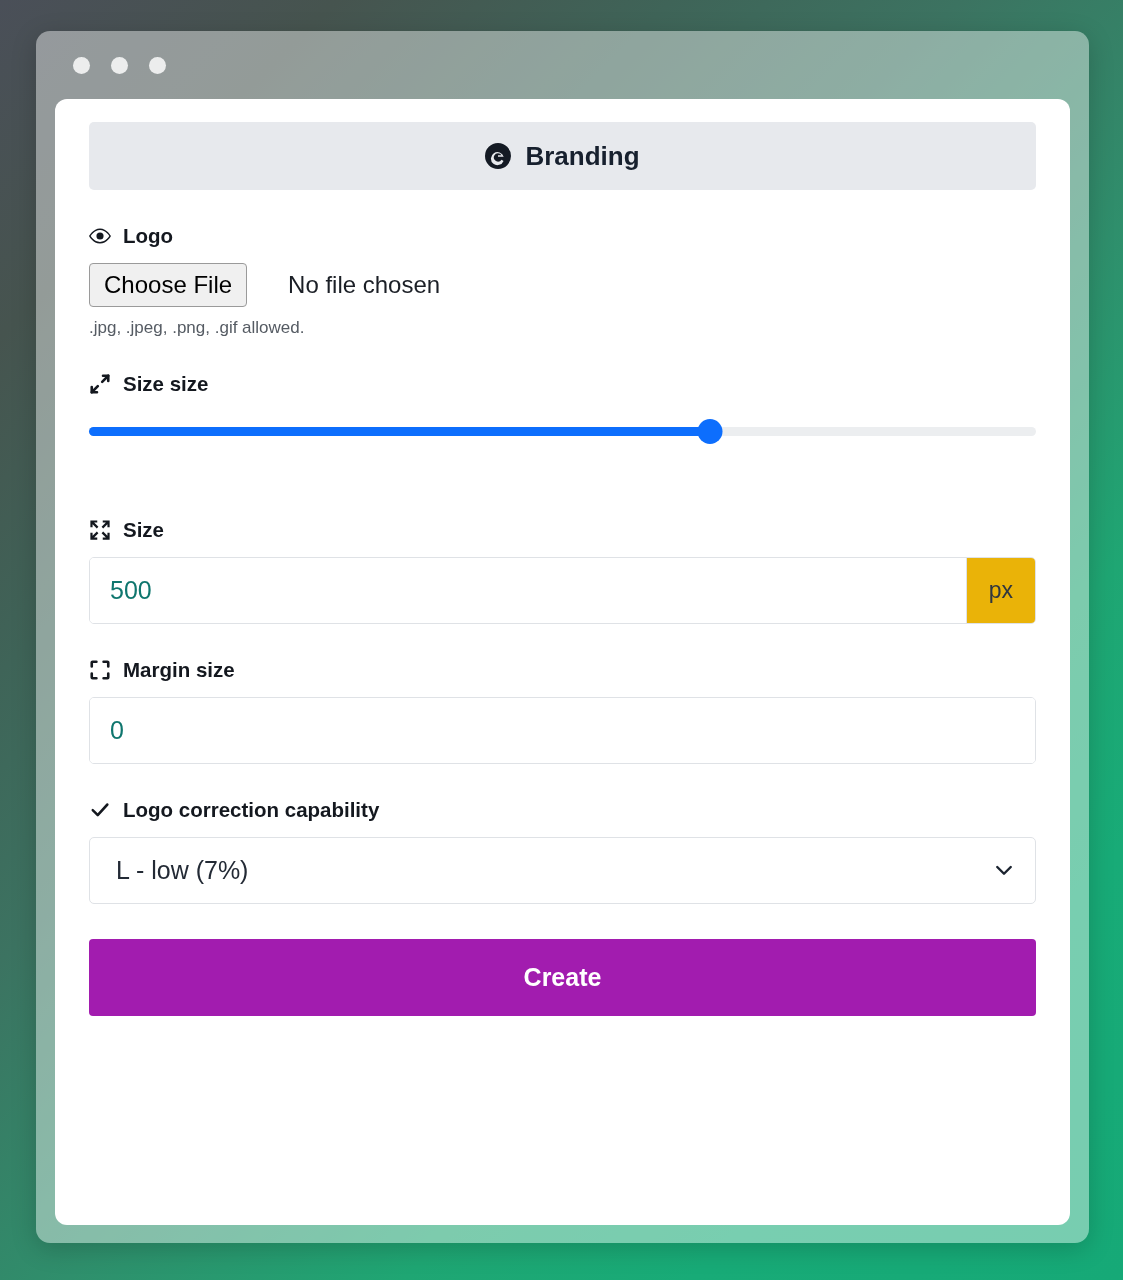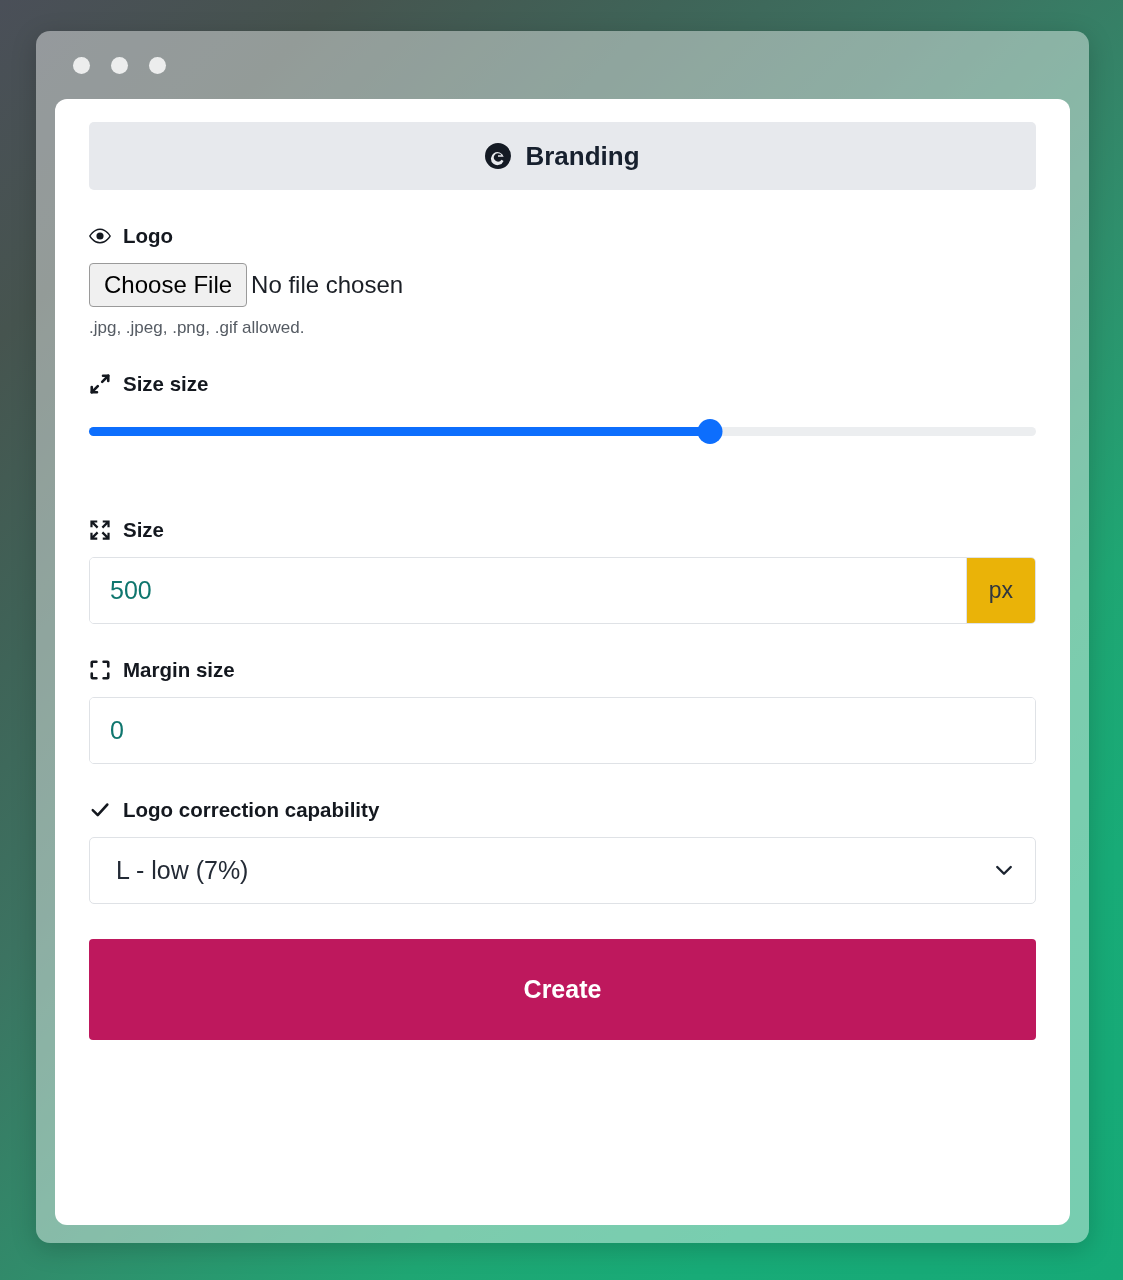--- a/index.html
+++ b/index.html
@@ -106,36 +106,36 @@
     justify-content: center;
     width: 22px;
     height: 22px;
     flex: 0 0 22px;
   }
 
   
   .file-row {
     display: flex;
     align-items: center;
-    gap: 4px;
+    gap: 11px;
     font-size: 24px;
     color: #1b1f26;
   }
   .choose-file-btn {
     background: #f0f0f0;
     border: 1px solid #9a9a9a;
     border-radius: 4px;
     padding: 7px 14px;
     font-size: 24px;
     color: #000;
     font-family: "Liberation Sans", sans-serif;
     line-height: 1.15;
     cursor: default;
   }
-  .file-status { font-size: 24px; color: #1b1f26; }
+  .file-status { font-size: 24px; color: #1b1f26; margin-left: 30px; }
   .help-text {
     margin-top: 11px;
     font-size: 17px;
     color: #555b63;
   }
 
   
   .slider-wrap { padding: 7px 0 0 0; }
   .slider {
     position: relative;
@@ -225,25 +225,25 @@
     transform: translateY(-50%);
     pointer-events: none;
     display: flex;
   }
 
   
   .create-btn {
     display: block;
     width: 947px;
     margin: 35px 16px 0 0;
-    background: #be185d;
+    background: #a21caf;
     color: #ffffff;
     border: 0;
     border-radius: 4px;
-    padding: 36px 0;
+    padding: 24px 0;
     font-size: 25px;
     font-weight: 600;
     font-family: "Liberation Sans", sans-serif;
     text-align: center;
     cursor: pointer;
   }
 
   .spacer-lg { height: 40px; }
 </style>
 </head>

